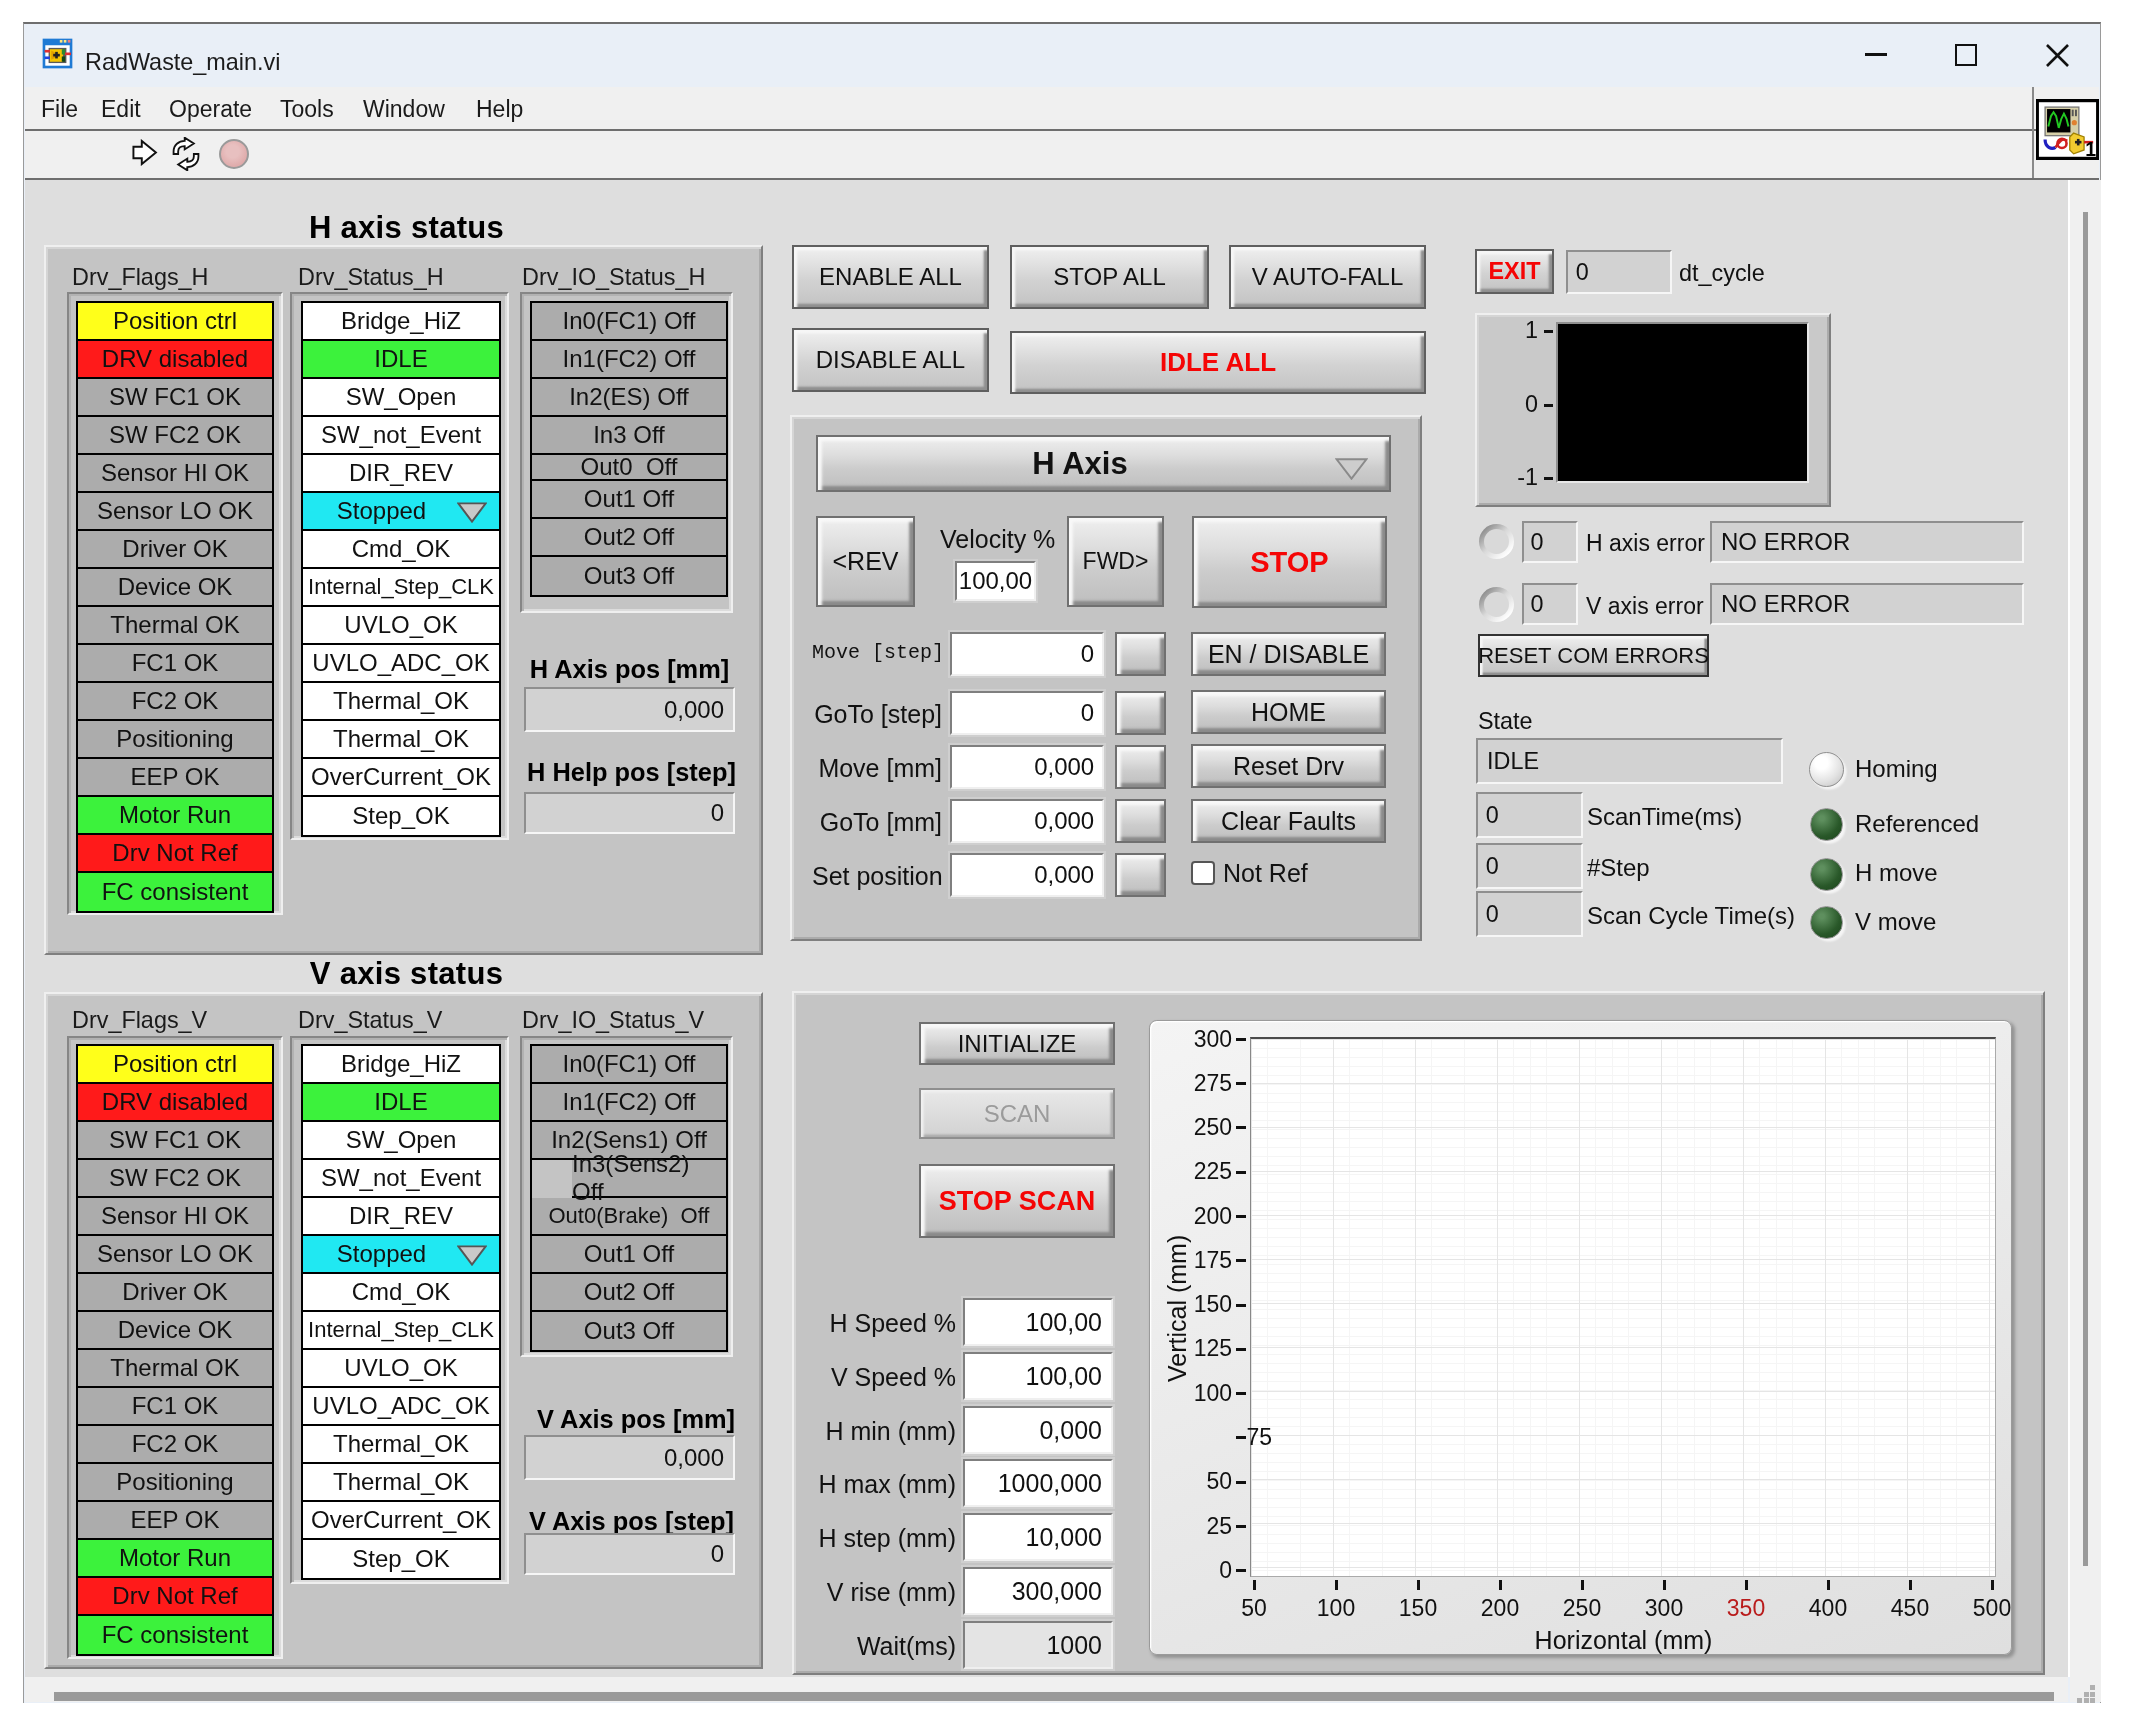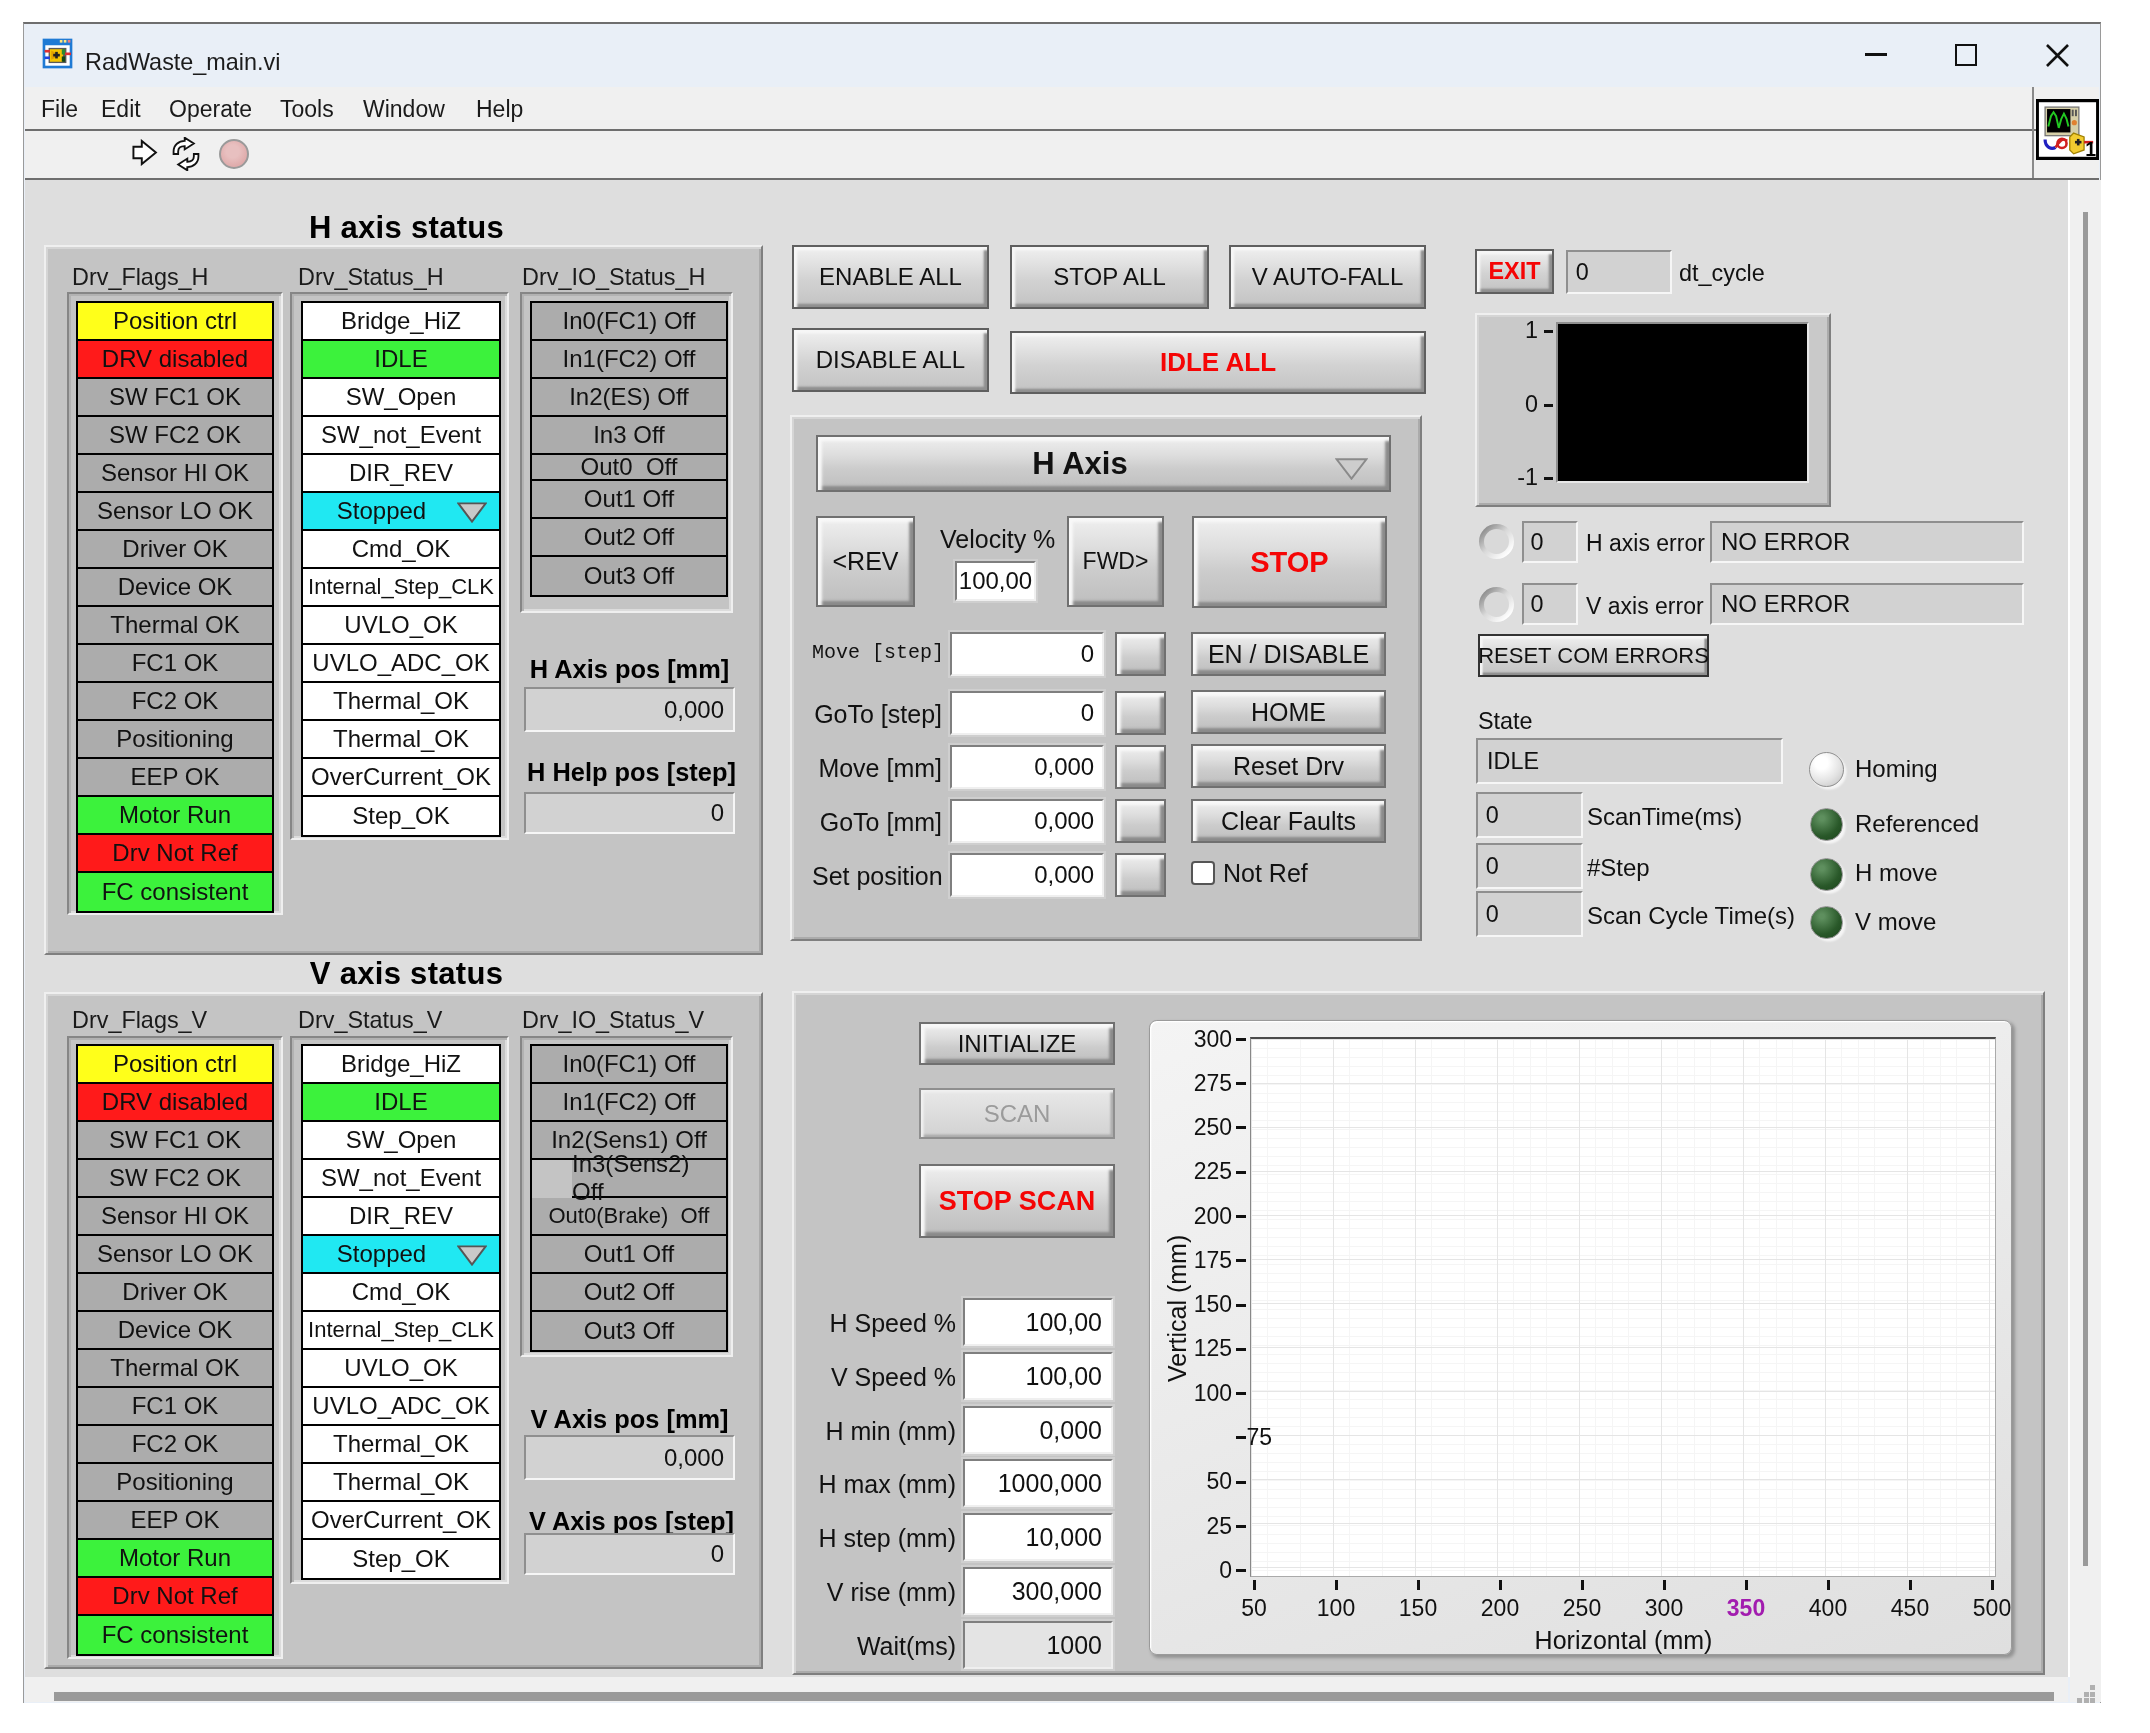--- a/index.html
+++ b/index.html
@@ -214,21 +214,21 @@
 <div class="ab list" style="left:530px;top:1044px;width:198px;">
     <div class="row" style="height:38px;background:#ACACAC;">In0(FC1) Off</div>
     <div class="row" style="height:38px;background:#ACACAC;">In1(FC2) Off</div>
     <div class="row" style="height:38px;background:#ACACAC;">In2(Sens1) Off</div>
     <div class="row" style="height:38px;background:#ACACAC;margin-left:40px;">In3(Sens2) Off</div>
     <div class="row" style="height:38px;background:#ACACAC;font-size:22px;">Out0(Brake)&nbsp; Off</div>
     <div class="row" style="height:38px;background:#ACACAC;">Out1 Off</div>
     <div class="row" style="height:38px;background:#ACACAC;">Out2 Off</div>
     <div class="row" style="height:38px;background:#ACACAC;">Out3 Off</div>
   </div>
-<div class="ab" style="left:524px;top:1405px;font-size:25.4px;font-weight:bold;color:#000;white-space:nowrap;width:211px;text-align:center;">V Axis pos [mm]</div>
+<div class="ab" style="left:524px;top:1405px;font-size:25.4px;font-weight:bold;color:#000;white-space:nowrap;width:211px;text-align:right;">V Axis pos [mm]</div>
 <div class="ab disp" style="left:524px;top:1435px;width:211px;height:45px;justify-content:flex-end;padding-right:9px;font-size:24px;color:#111;">0,000</div>
 <div class="ab" style="left:524px;top:1507px;font-size:25.4px;font-weight:bold;color:#000;white-space:nowrap;width:215px;text-align:center;">V Axis pos [step]</div>
 <div class="ab disp" style="left:524px;top:1533px;width:211px;height:42px;justify-content:flex-end;padding-right:9px;font-size:24px;color:#111;">0</div>
 <div class="ab btn" style="left:792px;top:245px;width:197px;height:64px;font-size:24px;">ENABLE ALL</div>
 <div class="ab btn" style="left:1010px;top:245px;width:199px;height:64px;font-size:24px;">STOP ALL</div>
 <div class="ab btn" style="left:1229px;top:245px;width:197px;height:64px;font-size:24px;">V AUTO-FALL</div>
 <div class="ab btn" style="left:792px;top:328px;width:197px;height:64px;font-size:24px;">DISABLE ALL</div>
 <div class="ab btn" style="left:1010px;top:331px;width:416px;height:63px;font-size:26px;font-weight:bold;color:#F50505;">IDLE ALL</div>
 <div class="ab panel" style="left:790px;top:415px;width:632px;height:526px;"></div>
 <div class="ab btn2" style="left:816px;top:435px;width:575px;height:57px;font-size:31px;font-weight:bold;position:absolute;">
@@ -355,21 +355,21 @@
 <div class="ab" style="left:1297px;top:1595px;font-size:23px;font-weight:normal;color:#111;white-space:nowrap;width:78px;text-align:center;">100</div>
 <div class="ab" style="left:1417px;top:1580px;width:2.6px;height:10.4px;background:#111;"></div>
 <div class="ab" style="left:1379px;top:1595px;font-size:23px;font-weight:normal;color:#111;white-space:nowrap;width:78px;text-align:center;">150</div>
 <div class="ab" style="left:1499px;top:1580px;width:2.6px;height:10.4px;background:#111;"></div>
 <div class="ab" style="left:1461px;top:1595px;font-size:23px;font-weight:normal;color:#111;white-space:nowrap;width:78px;text-align:center;">200</div>
 <div class="ab" style="left:1581px;top:1580px;width:2.6px;height:10.4px;background:#111;"></div>
 <div class="ab" style="left:1543px;top:1595px;font-size:23px;font-weight:normal;color:#111;white-space:nowrap;width:78px;text-align:center;">250</div>
 <div class="ab" style="left:1663px;top:1580px;width:2.6px;height:10.4px;background:#111;"></div>
 <div class="ab" style="left:1625px;top:1595px;font-size:23px;font-weight:normal;color:#111;white-space:nowrap;width:78px;text-align:center;">300</div>
 <div class="ab" style="left:1745px;top:1580px;width:2.6px;height:10.4px;background:#111;"></div>
-<div class="ab" style="left:1707px;top:1595px;font-size:23px;font-weight:bold;color:#a21caf;white-space:nowrap;width:78px;text-align:center;">350</div>
+<div class="ab" style="left:1707px;top:1595px;font-size:23px;font-weight:normal;color:#b91c1c;white-space:nowrap;width:78px;text-align:center;">350</div>
 <div class="ab" style="left:1827px;top:1580px;width:2.6px;height:10.4px;background:#111;"></div>
 <div class="ab" style="left:1789px;top:1595px;font-size:23px;font-weight:normal;color:#111;white-space:nowrap;width:78px;text-align:center;">400</div>
 <div class="ab" style="left:1909px;top:1580px;width:2.6px;height:10.4px;background:#111;"></div>
 <div class="ab" style="left:1871px;top:1595px;font-size:23px;font-weight:normal;color:#111;white-space:nowrap;width:78px;text-align:center;">450</div>
 <div class="ab" style="left:1991px;top:1580px;width:2.6px;height:10.4px;background:#111;"></div>
 <div class="ab" style="left:1953px;top:1595px;font-size:23px;font-weight:normal;color:#111;white-space:nowrap;width:78px;text-align:center;">500</div>
 <div class="ab" style="left:1163px;top:1382px;font-size:25px;font-weight:normal;color:#111;white-space:nowrap;transform:rotate(-90deg);transform-origin:left top;">Vertical (mm)</div>
 <div class="ab" style="left:1526px;top:1626px;font-size:25px;font-weight:normal;color:#111;white-space:nowrap;width:195px;text-align:center;">Horizontal (mm)</div>
 
 </body></html>

